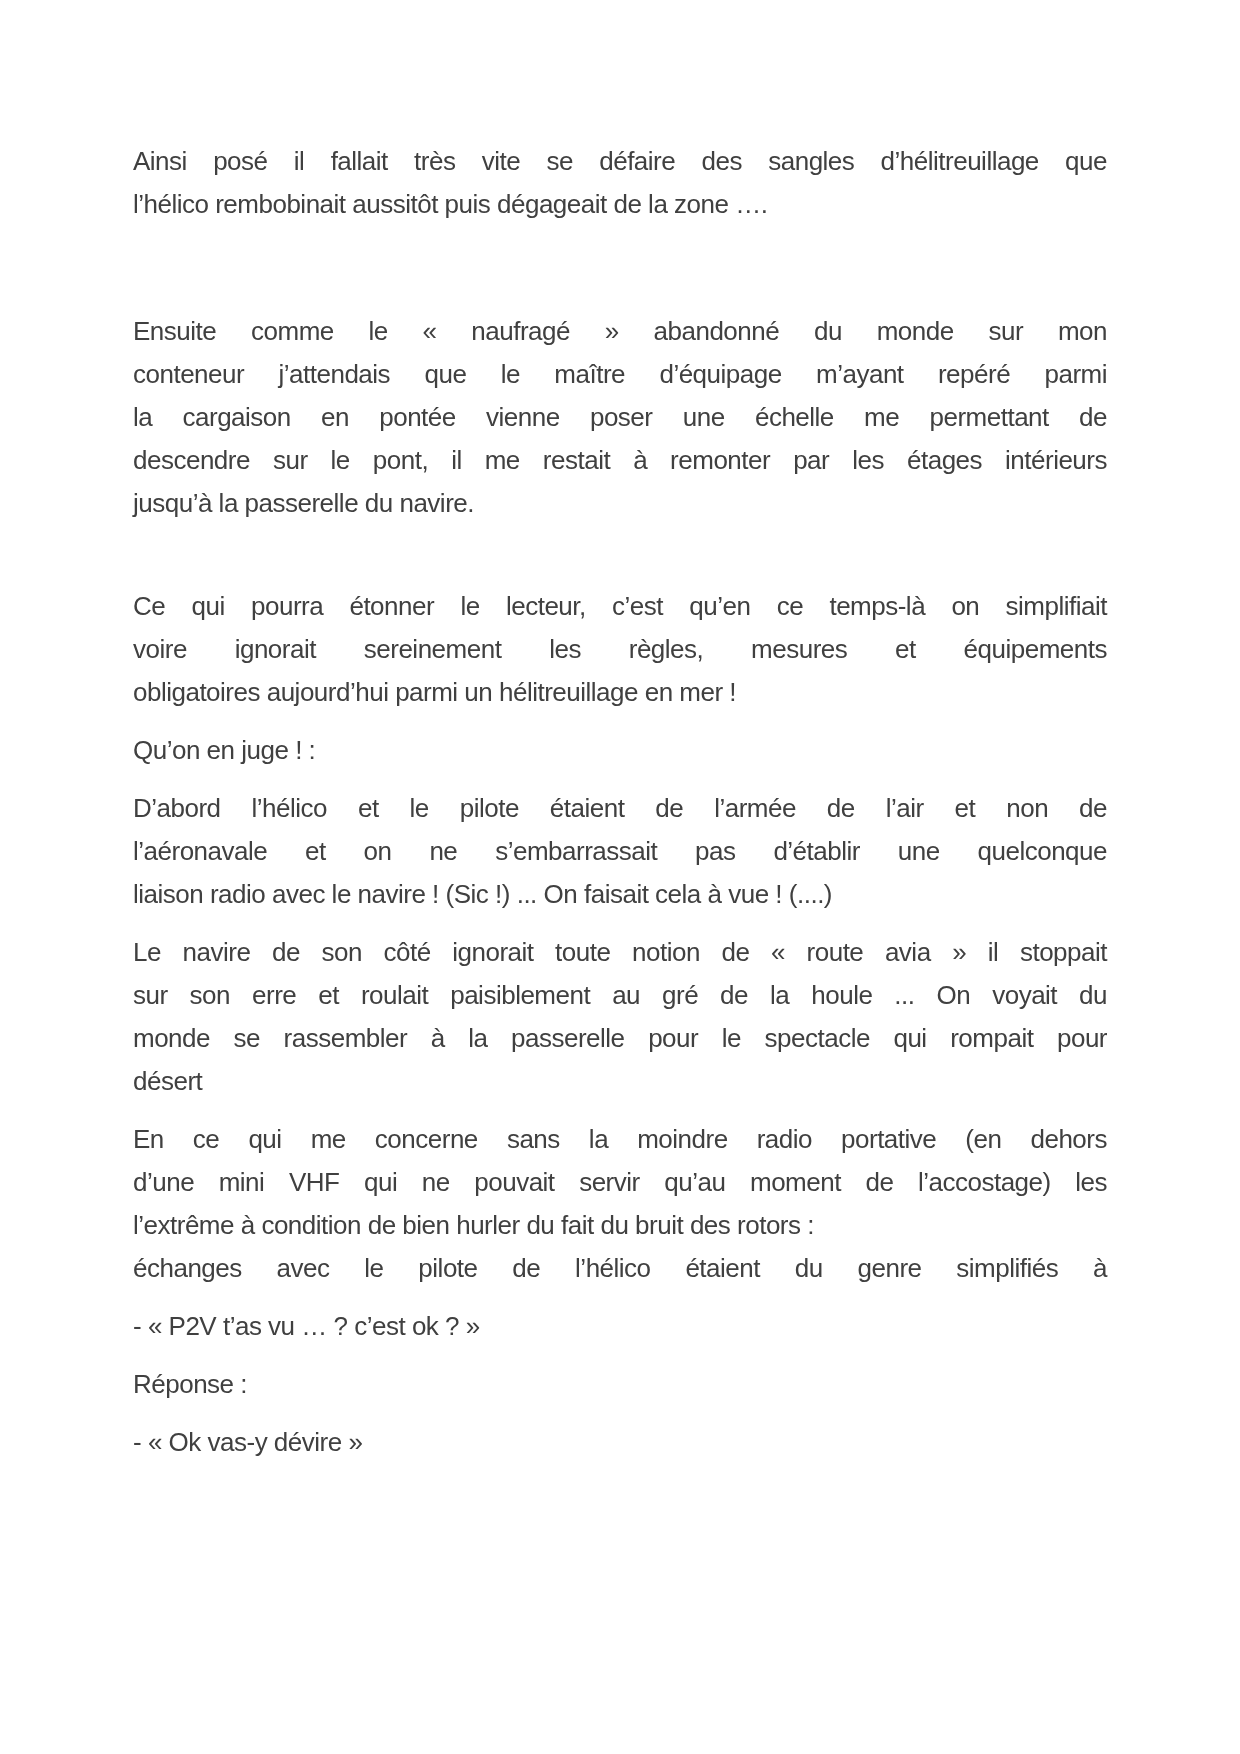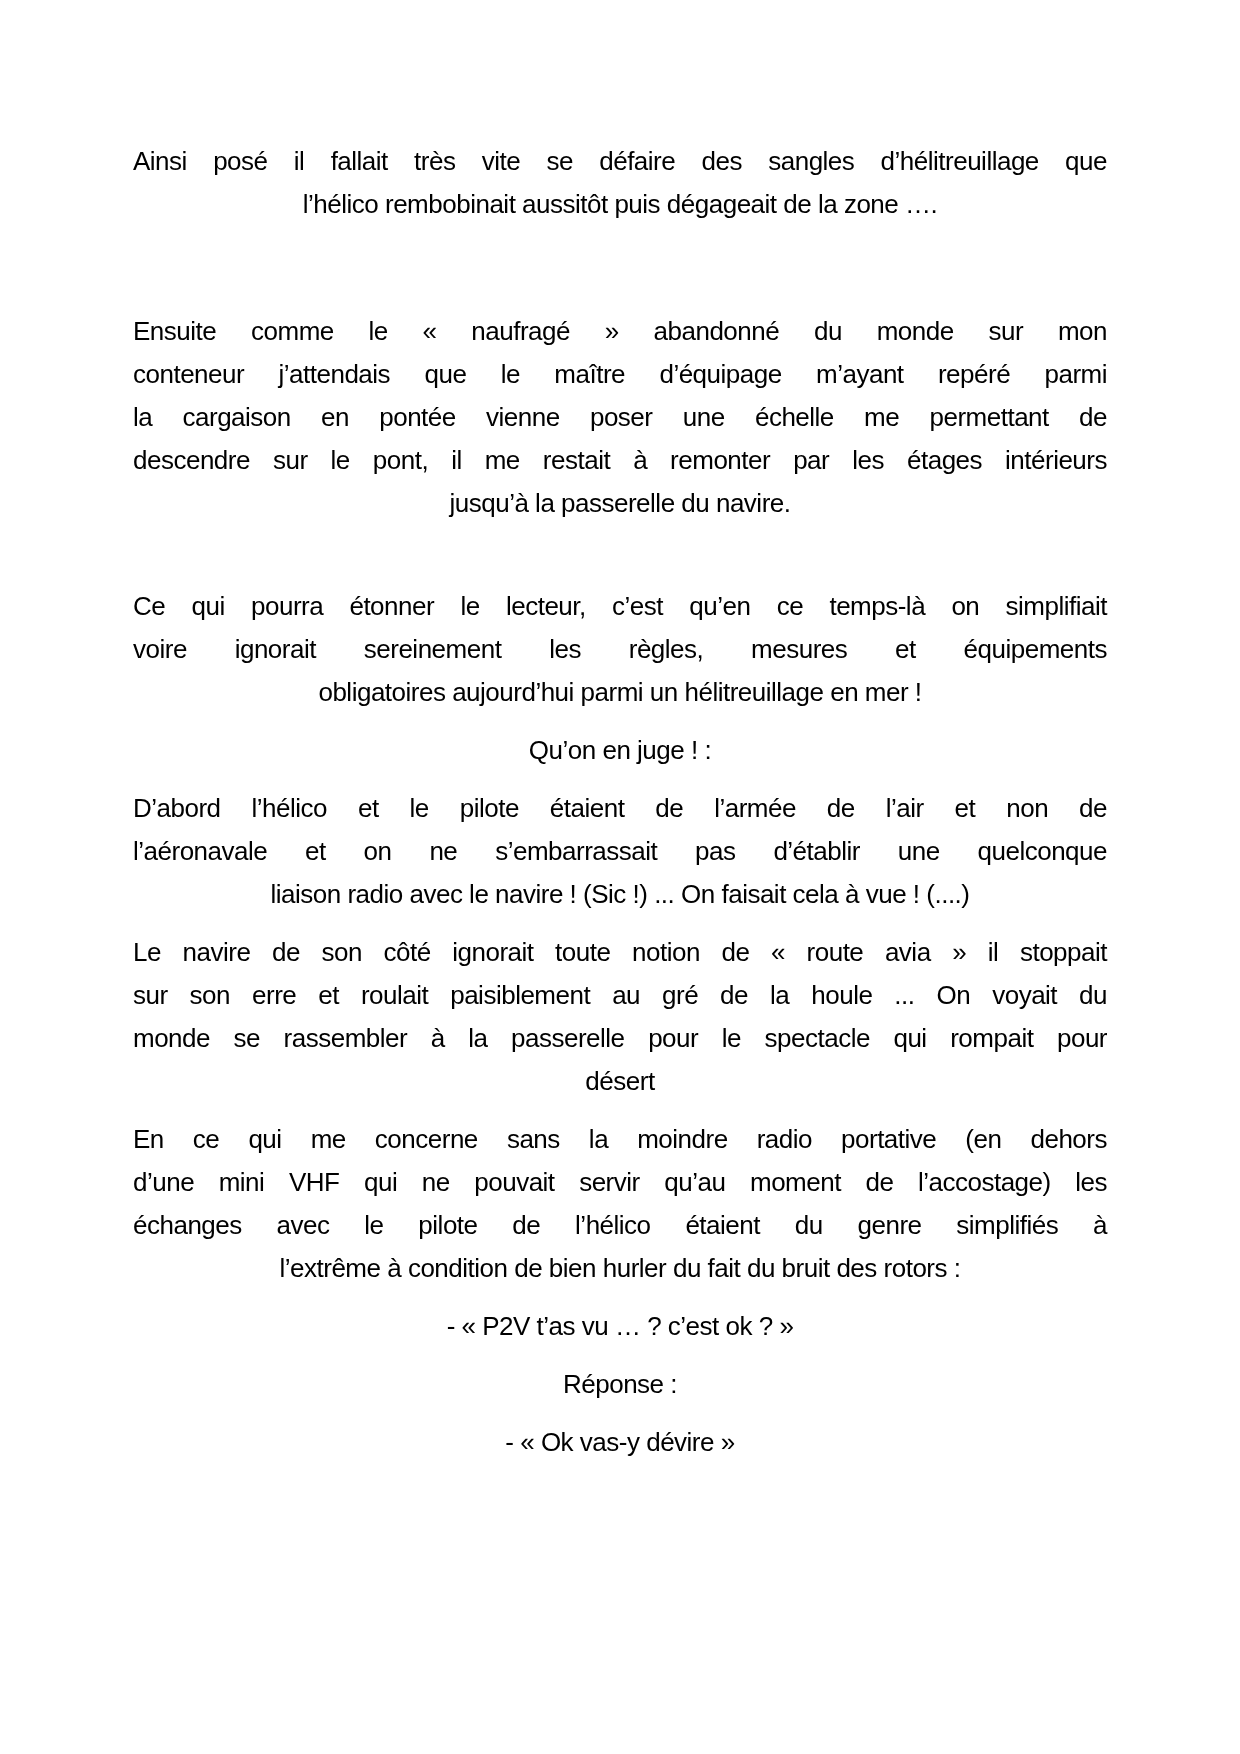--- a/index.html
+++ b/index.html
@@ -10,31 +10,31 @@
   body {
     width: 1240px;
     min-height: 1754px;
     font-family: "Liberation Sans", sans-serif;
   }
   .page {
     box-sizing: border-box;
     width: 1240px;
     min-height: 1754px;
     padding: 140px 133px 40px 133px;
-    color: #000000;
+    color: #404040;
     font-size: 26px;
     line-height: 43px;
     letter-spacing: -0.5px;
   }
   .para {
     margin: 0 0 15px 0;
   }
   .para.sp-xl { margin-bottom: 84px; }
   .para.sp-lg { margin-bottom: 60px; }
-  .line { display: block; text-align: center; }
+  .line { display: block; text-align: left; }
   .j {
     text-align: justify;
     text-align-last: justify;
   }
 </style>
 </head>
 <body>
 
 <div class="page">
 
@@ -70,22 +70,22 @@
   <p class="para">
     <span class="line j">Le navire de son côté ignorait toute notion de « route avia » il stoppait</span>
     <span class="line j">sur son erre et roulait paisiblement au gré de la houle ... On voyait du</span>
     <span class="line j">monde se rassembler à la passerelle pour le spectacle qui rompait pour</span>
     <span class="line">désert</span>
   </p>
 
   <p class="para">
     <span class="line j">En ce qui me concerne sans la moindre radio portative (en dehors</span>
     <span class="line j">d’une mini VHF qui ne pouvait servir qu’au moment de l’accostage) les</span>
+    <span class="line">l’extrême à condition de bien hurler du fait du bruit des rotors :</span>
     <span class="line j">échanges avec le pilote de l’hélico étaient du genre simplifiés à</span>
-    <span class="line">l’extrême à condition de bien hurler du fait du bruit des rotors :</span>
   </p>
 
   <p class="para">
     <span class="line">- « P2V t’as vu … ? c’est ok ? »</span>
   </p>
 
   <p class="para">
     <span class="line">Réponse :</span>
   </p>
 

